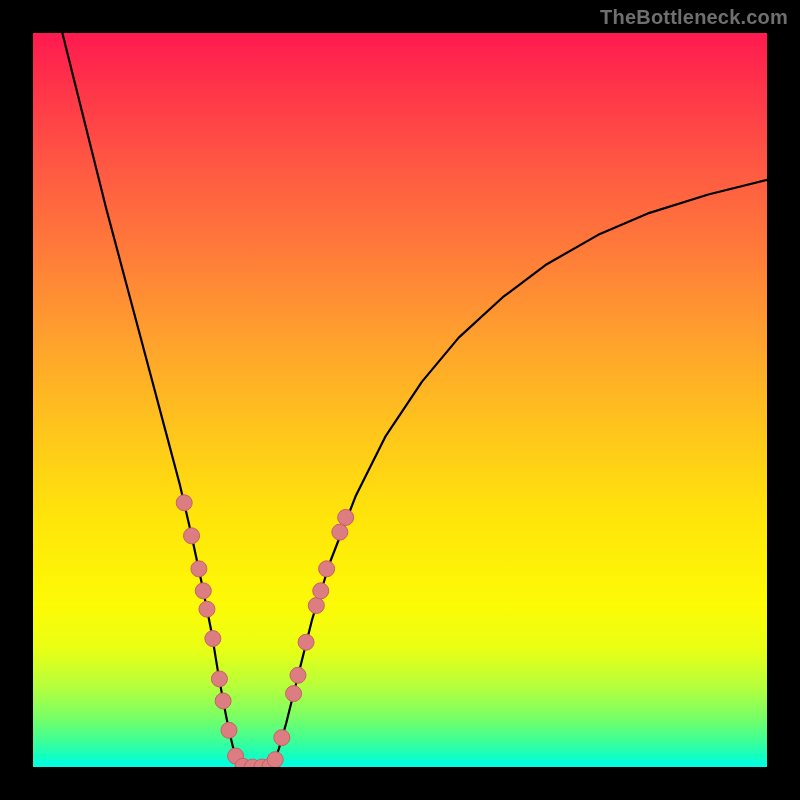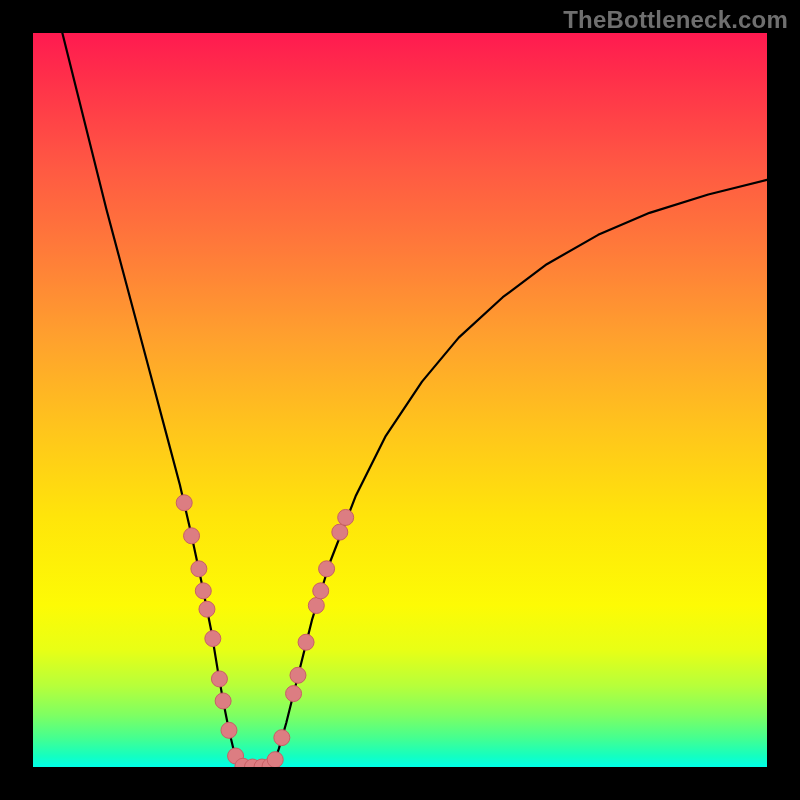--- a/index.html
+++ b/index.html
@@ -55,21 +55,21 @@
     position: absolute;
     left: 0;
     top: 0;
     width: 734px;
     height: 734px;
   }
   .watermark {
     position: absolute;
     top: 6px;
     right: 12px;
-    font-size: 24px;
+    font-size: 20px;
     font-weight: 600;
     color: #6f6f6f;
     letter-spacing: 0.2px;
     user-select: none;
   }
 </style>
 </head>
 <body>
 
 <div class="frame">

